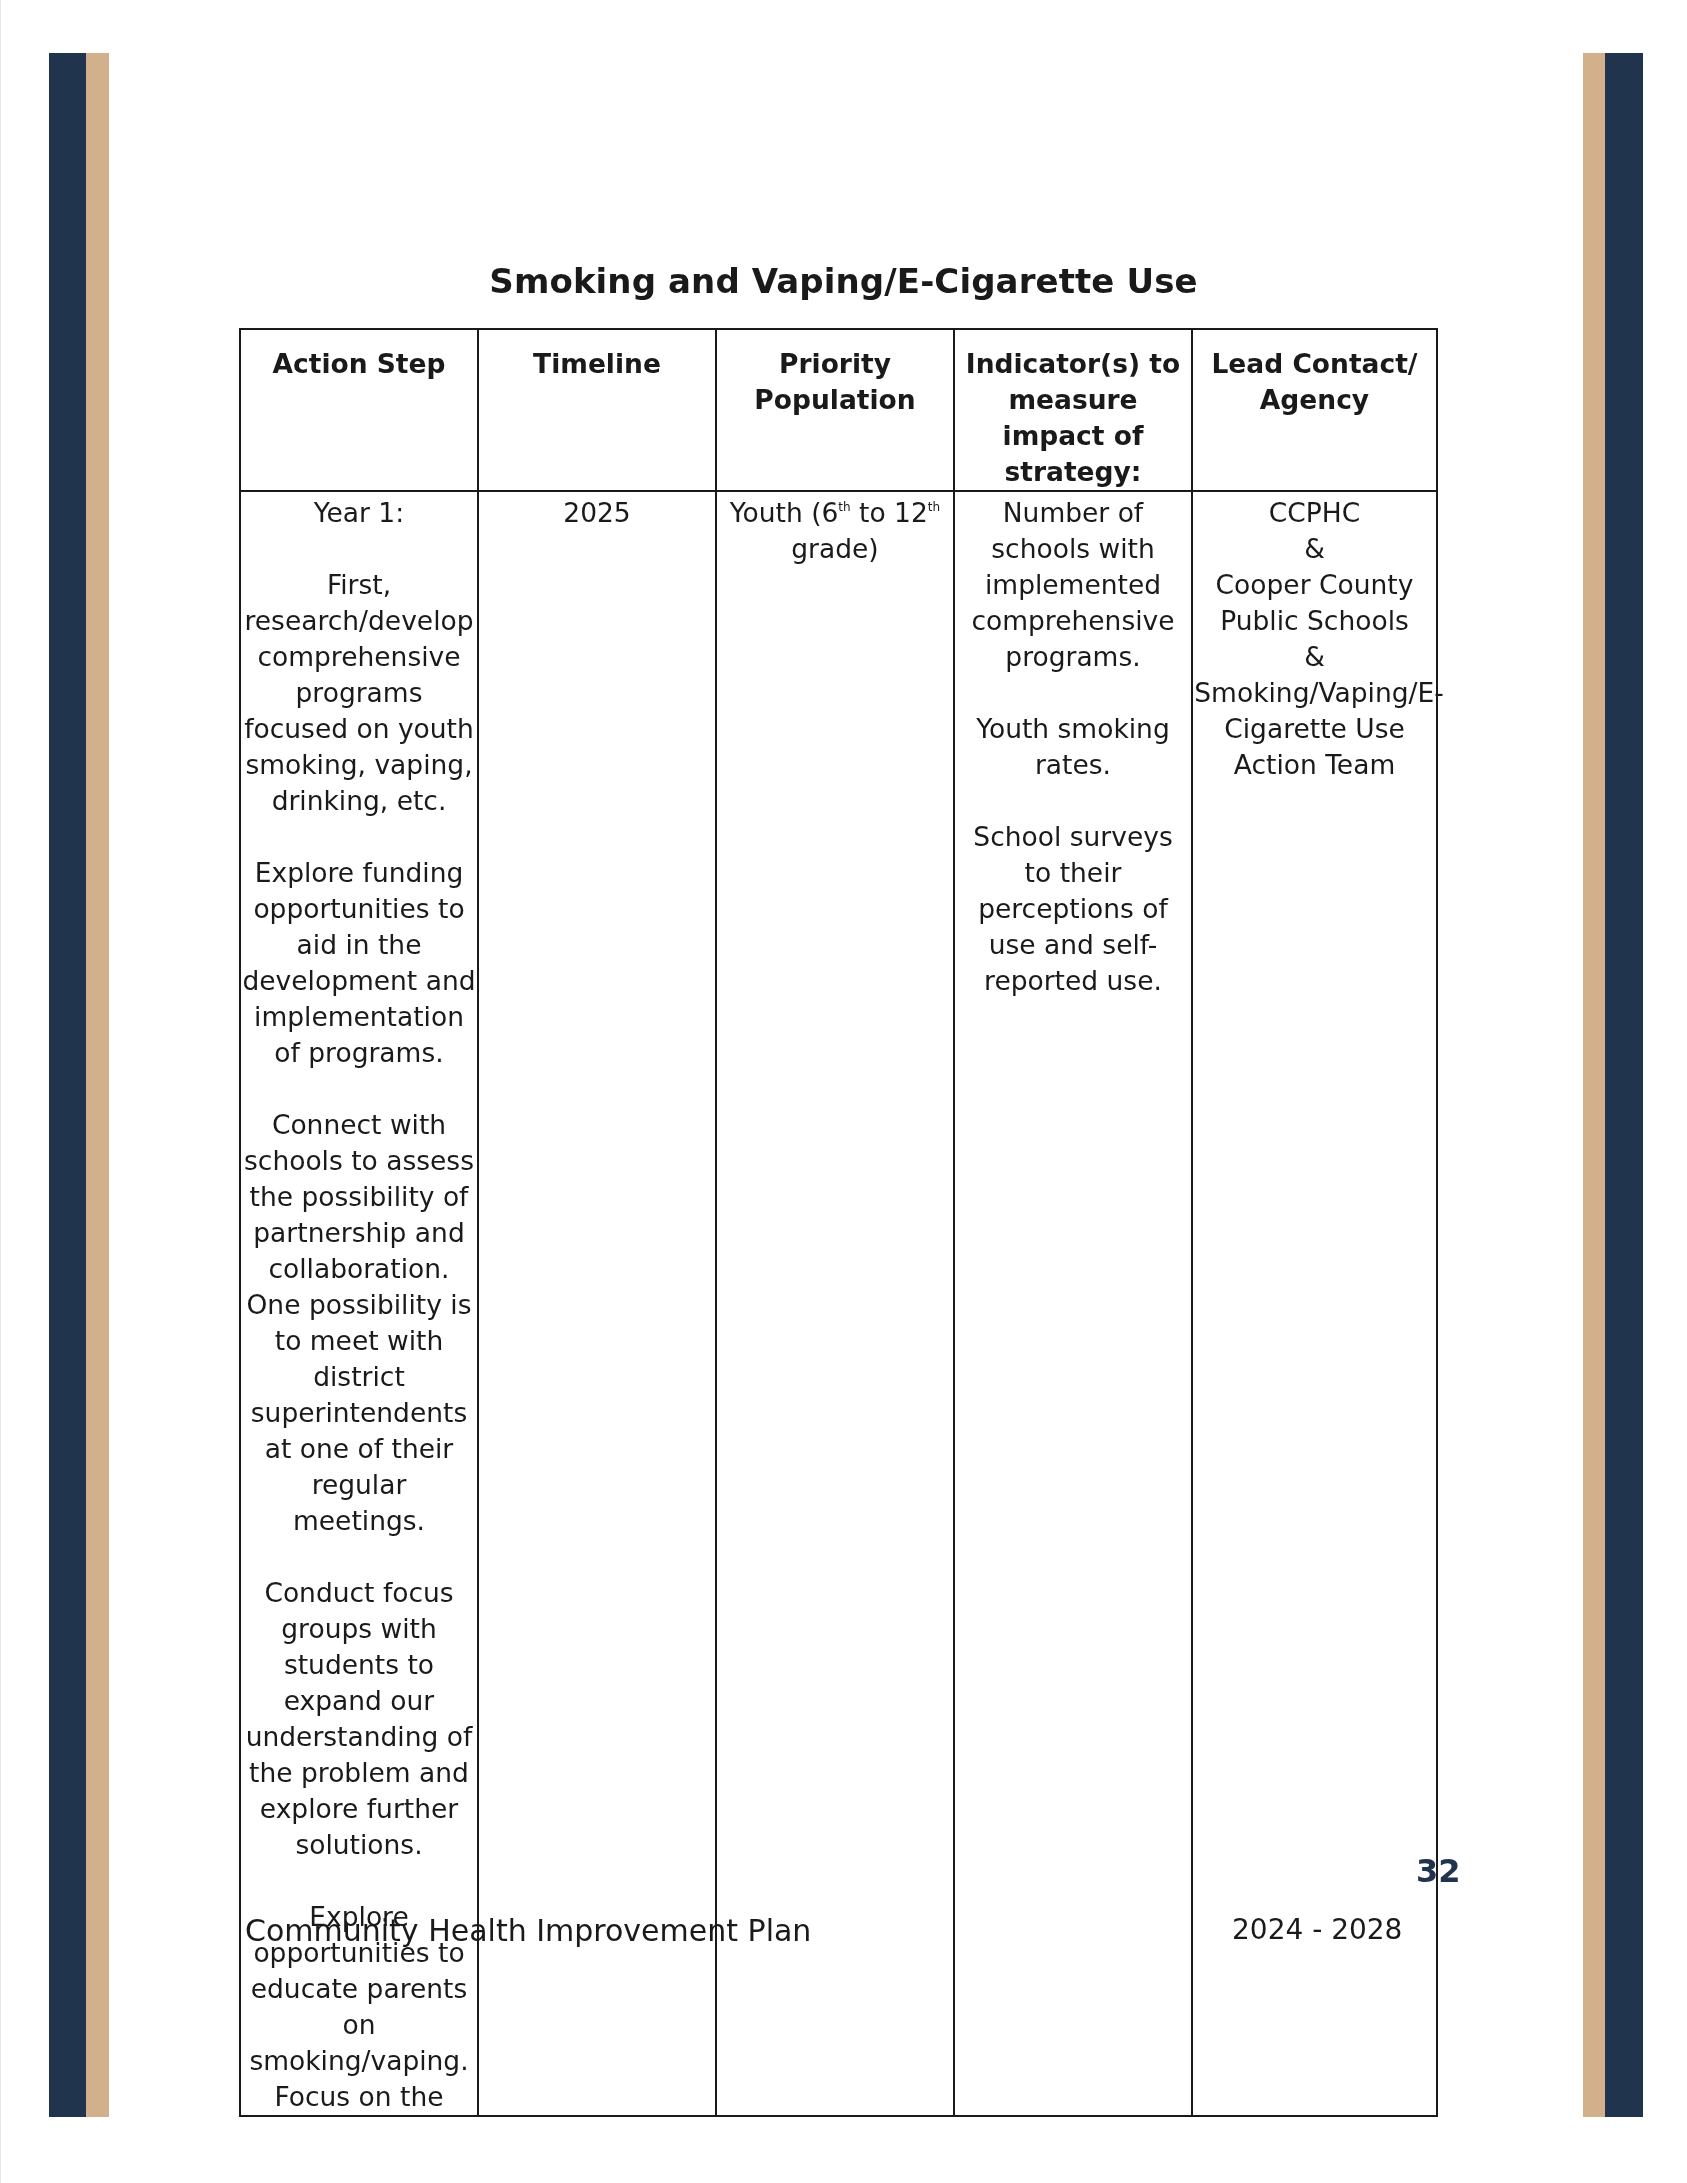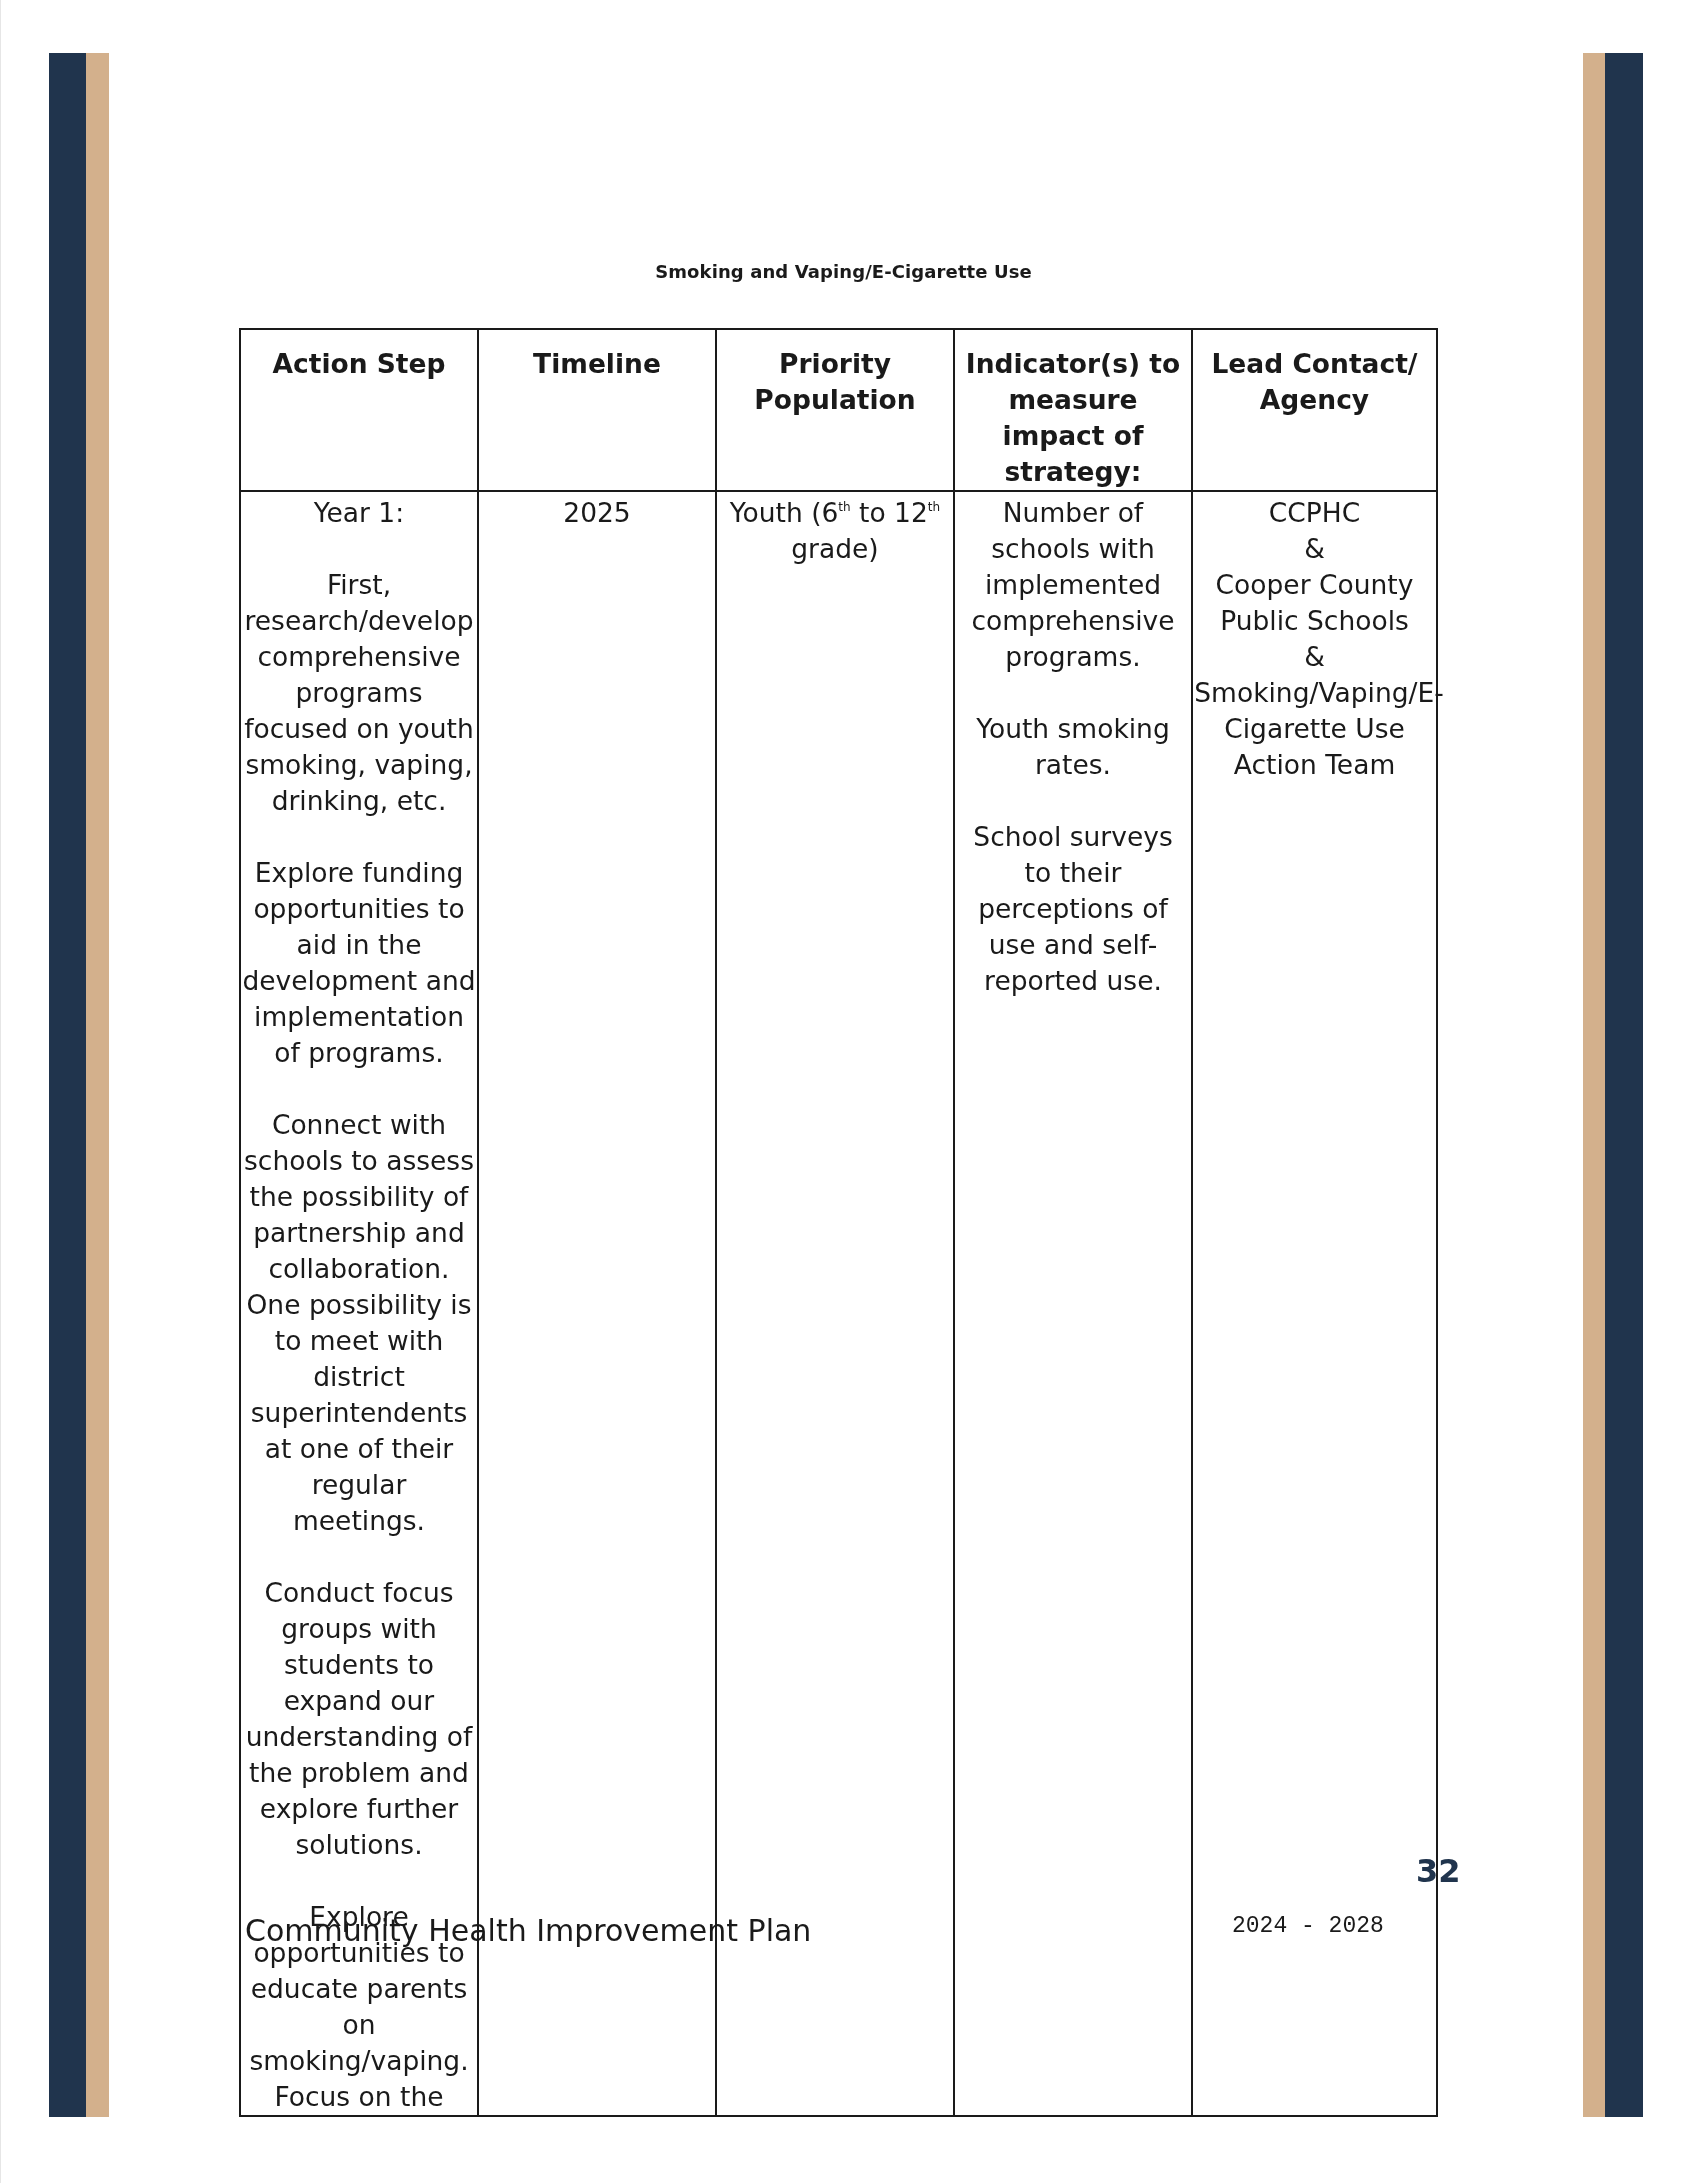--- a/index.html
+++ b/index.html
@@ -47,21 +47,21 @@
       width: 38px; height: 2064px;
       background: #20344d;
     }
 
     .doc-title {
       position: absolute;
       left: 238px; top: 261px;
       width: 1211px;
       text-align: center;
       font-weight: bold;
-      font-size: 18px;
+      font-size: 34px;
       letter-spacing: 0.1px;
     }
 
     .plan-table {
       position: absolute;
       left: 239px; top: 328px;
       width: 1197px;
       height: 1580px;
       border-collapse: collapse;
       table-layout: fixed;
@@ -90,22 +90,21 @@
     sup { font-size: 12px; line-height: 0; vertical-align: 10.6px; }
 
     .footer-left {
       position: absolute;
       left: 245px; top: 1913px;
       font-size: 30px;
     }
     .footer-right {
       position: absolute;
       left: 1232px; top: 1913px;
-      font-size: 23px;
-      font-family: Liberation Mono, monospace;
+      font-size: 28px;
     }
     .page-number {
       position: absolute;
       left: 1416px; top: 1852px;
       font-size: 32px;
       font-weight: 900;
       color: #20344d;
       font-family: "DejaVu Sans", sans-serif;
     }
   </style>

